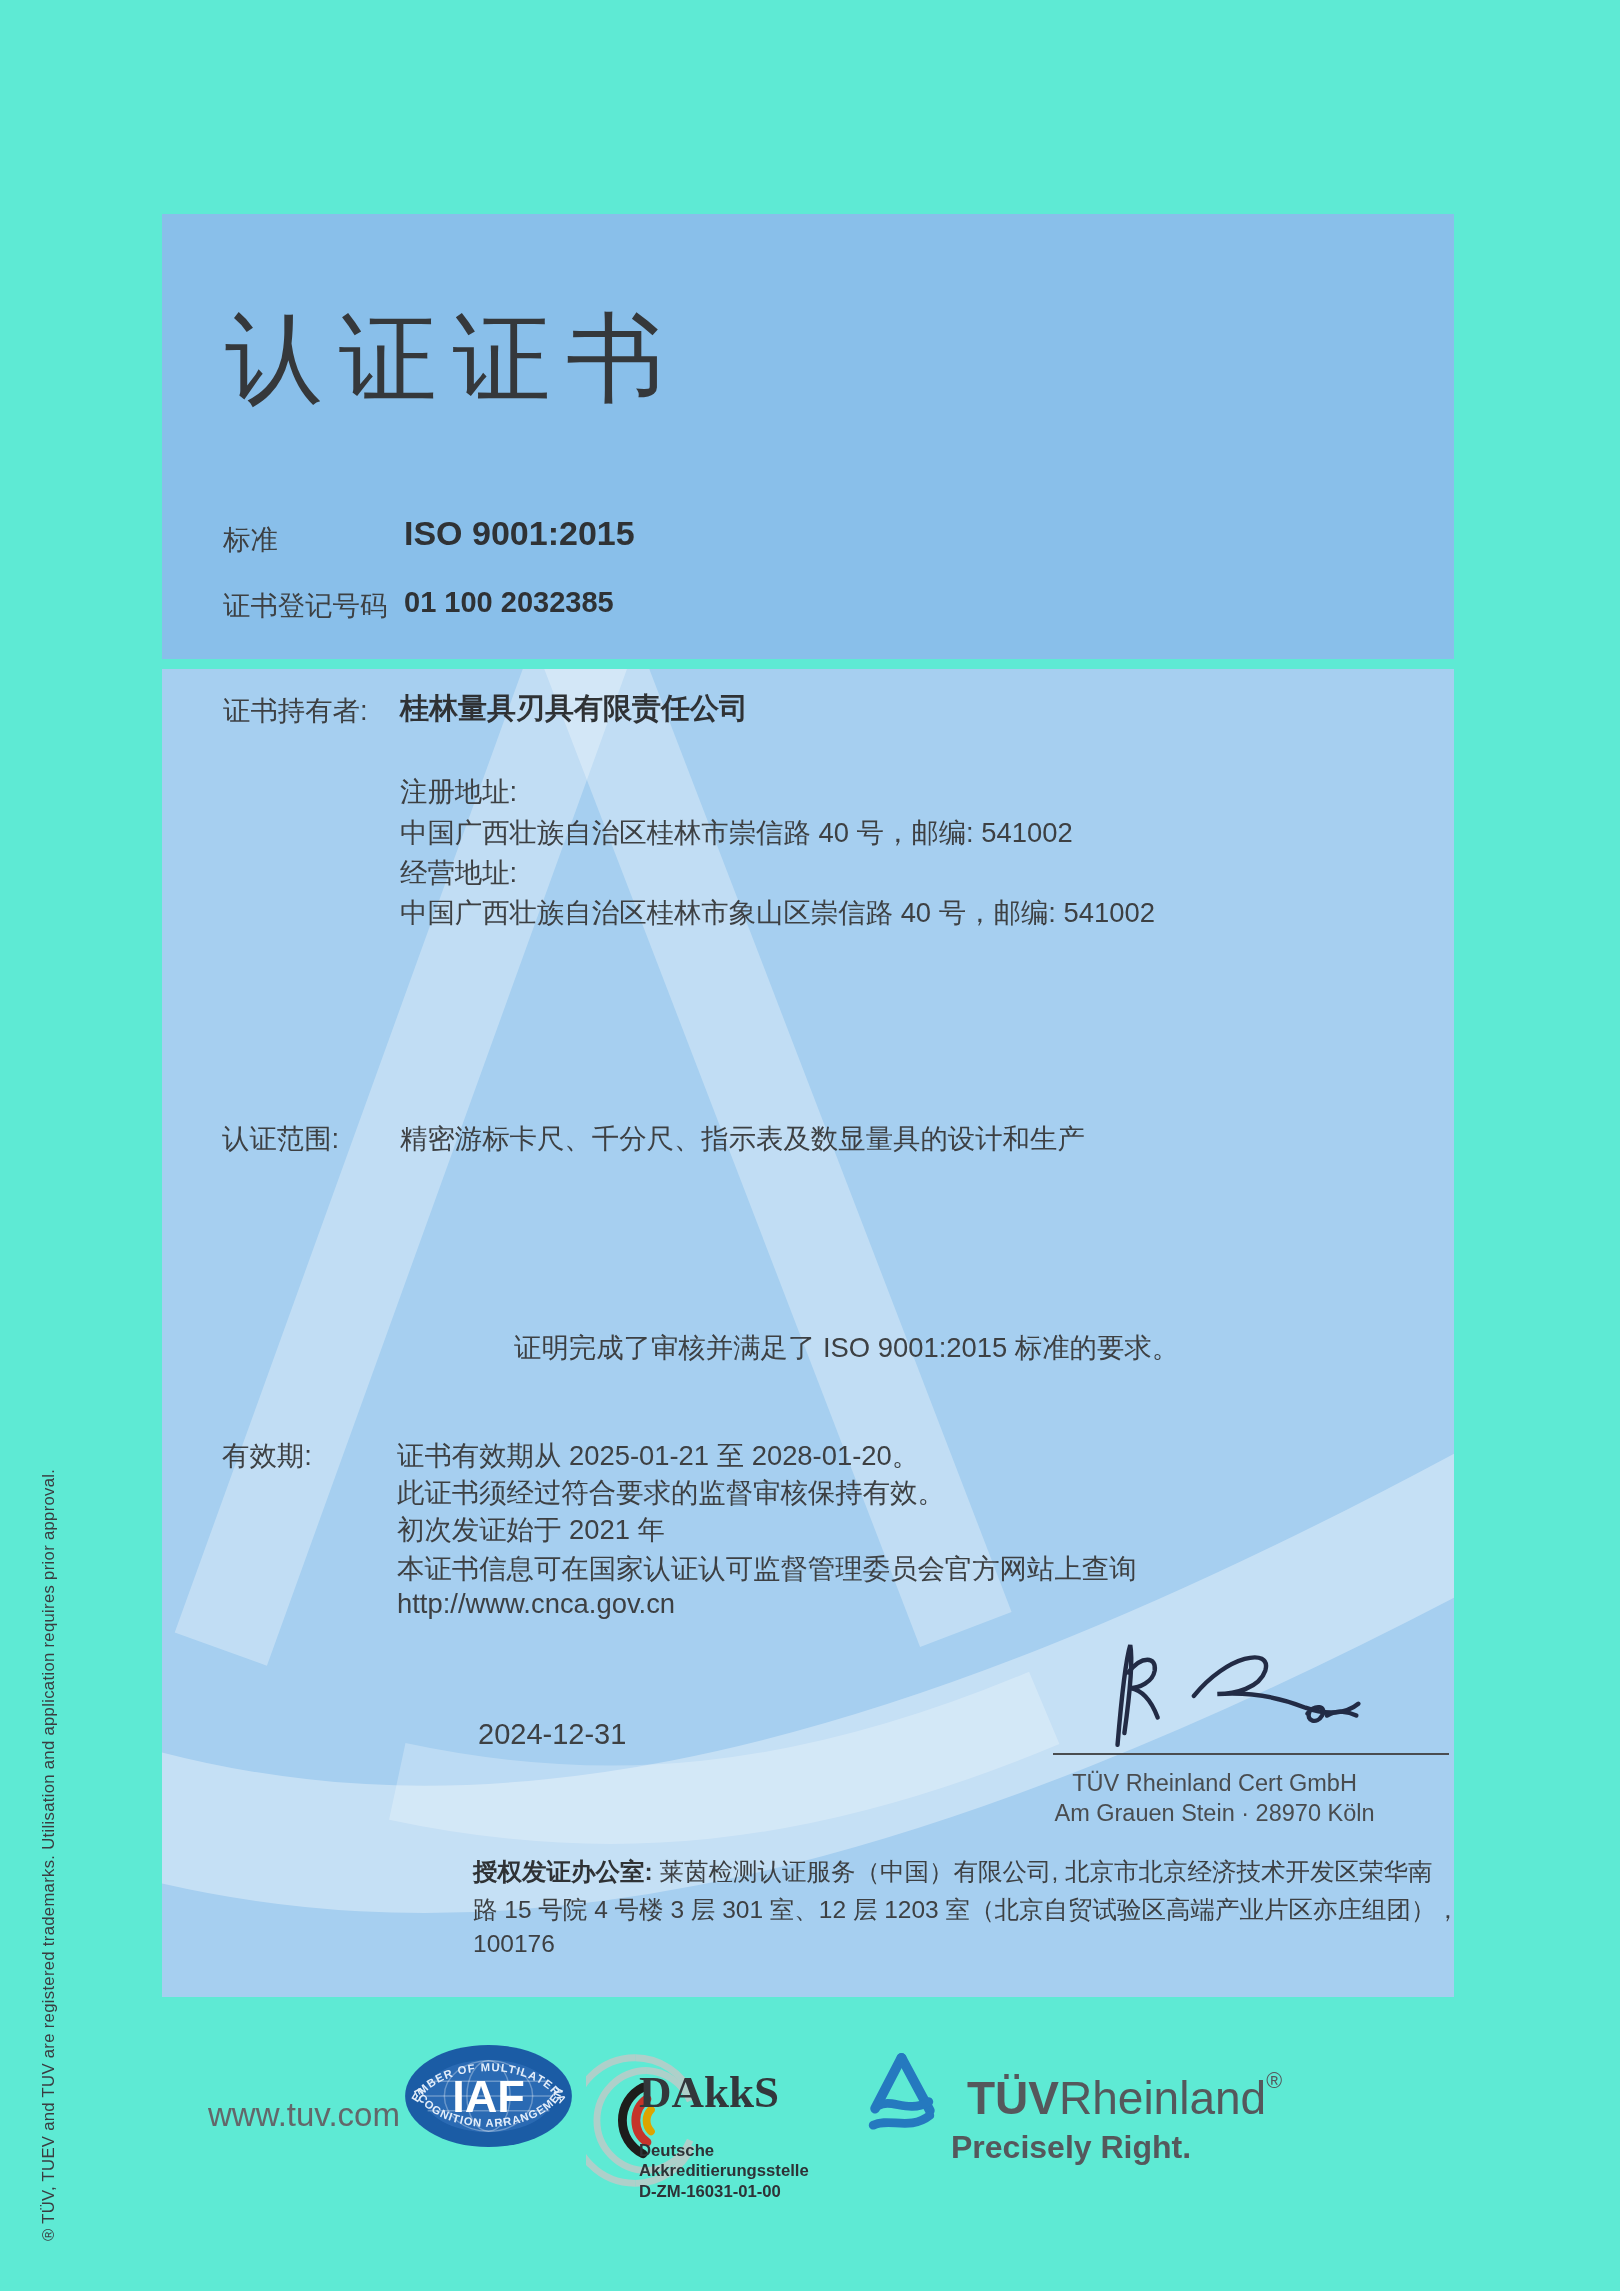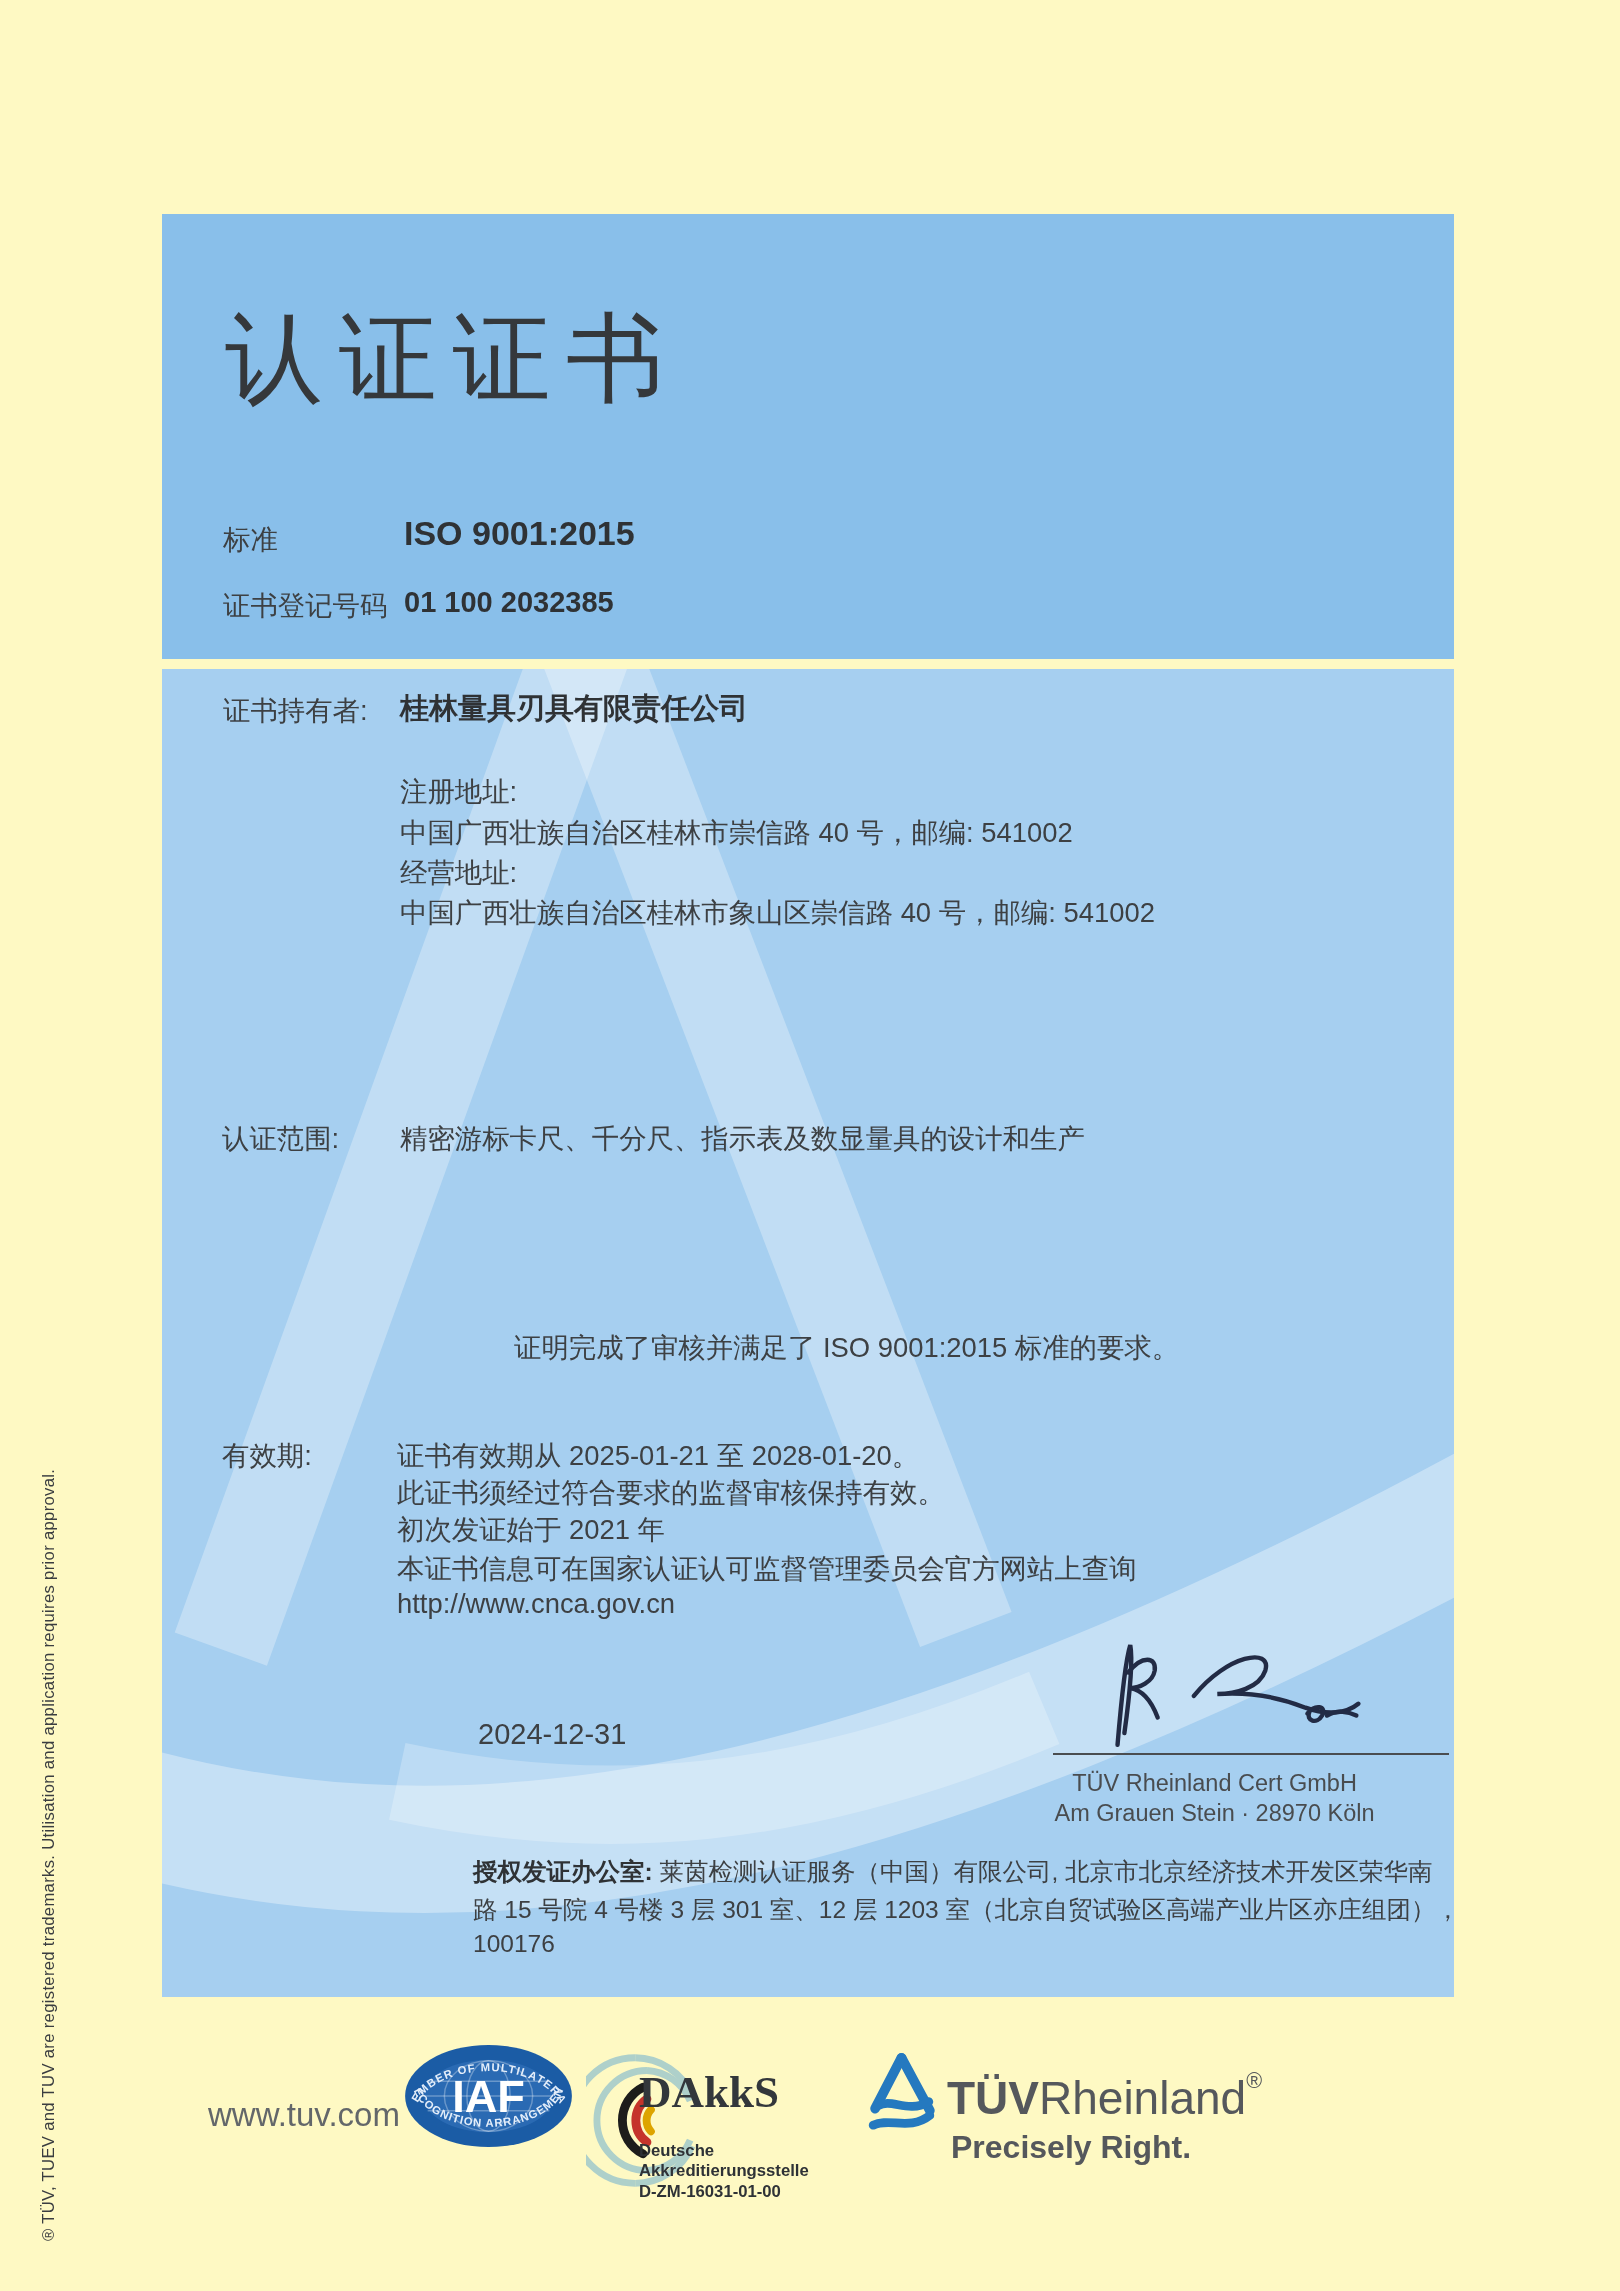--- a/index.html
+++ b/index.html
@@ -1,17 +1,17 @@
 <!DOCTYPE html>
 <html><head>
 <meta charset="utf-8">
 <style>
   html,body{margin:0;padding:0;background:#ffffff;}
   .page{
-    position:relative;width:1620px;height:2292px;background:#fef9c3;
+    position:relative;width:1620px;height:2292px;background:#5eead4;
     font-family:"Liberation Sans",sans-serif;color:#3d4043;overflow:hidden;
   }
   .band-top{position:absolute;left:162px;top:214px;width:1292px;height:445px;background:#89bfea;}
   .band-body{position:absolute;left:162px;top:669px;width:1292px;height:1328px;background:#a6cff0;overflow:hidden;}
   .wm{position:absolute;left:0;top:0;width:100%;height:100%;}
   .t{position:absolute;z-index:3;white-space:nowrap;}
   .title{font-size:98px;letter-spacing:15.7px;color:#35383b;font-weight:500;}
   .lab{font-size:27.4px;color:#3d4043;}
   .val{font-size:27.4px;color:#3d4043;}
   .b{font-weight:700;color:#2f3235;}
@@ -22,21 +22,21 @@
   .sigline{position:absolute;z-index:3;border-top:2.9px solid #4a4d50;}
   .signer{font-size:23.5px;text-align:center;color:#494c4f;}
   .office{font-size:24.5px;color:#3d4043;text-align:right;}
   .side-note{
     position:absolute;left:39px;top:2241px;font-size:16.7px;color:#3a3d40;z-index:3;
     transform:rotate(-90deg);transform-origin:0 0;white-space:nowrap;letter-spacing:0.3px;
   }
   .web{font-size:33px;color:#63676a;}
   .dakks-word{font-family:"Liberation Serif",serif;font-size:45px;font-weight:600;color:#33373b;}
   .dakks-sub{font-size:16.7px;font-weight:700;color:#2e3236;line-height:20.6px;white-space:nowrap;}
-  .tuv-word{font-size:46px;color:#55585c;}
+  .tuv-word{font-size:46px;color:#55585c;margin-left:20px;}
   .tuv-word .bold{font-weight:700;}
   .tuv-word .reg{font-size:21.6px;vertical-align:25.5px;}
   .tagline{font-size:32px;font-weight:600;color:#55585c;}
 </style>
 </head>
 <body>
 
 <div class="page">
 
   <div class="band-top"></div>

